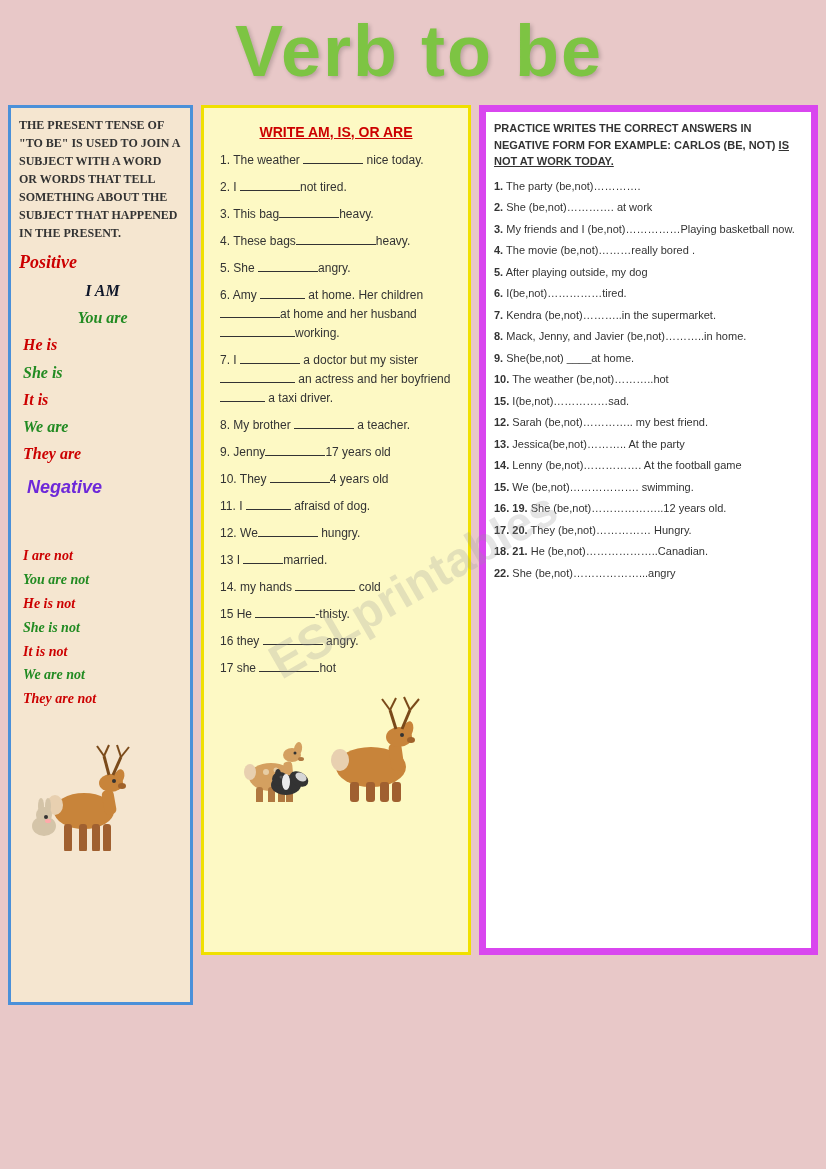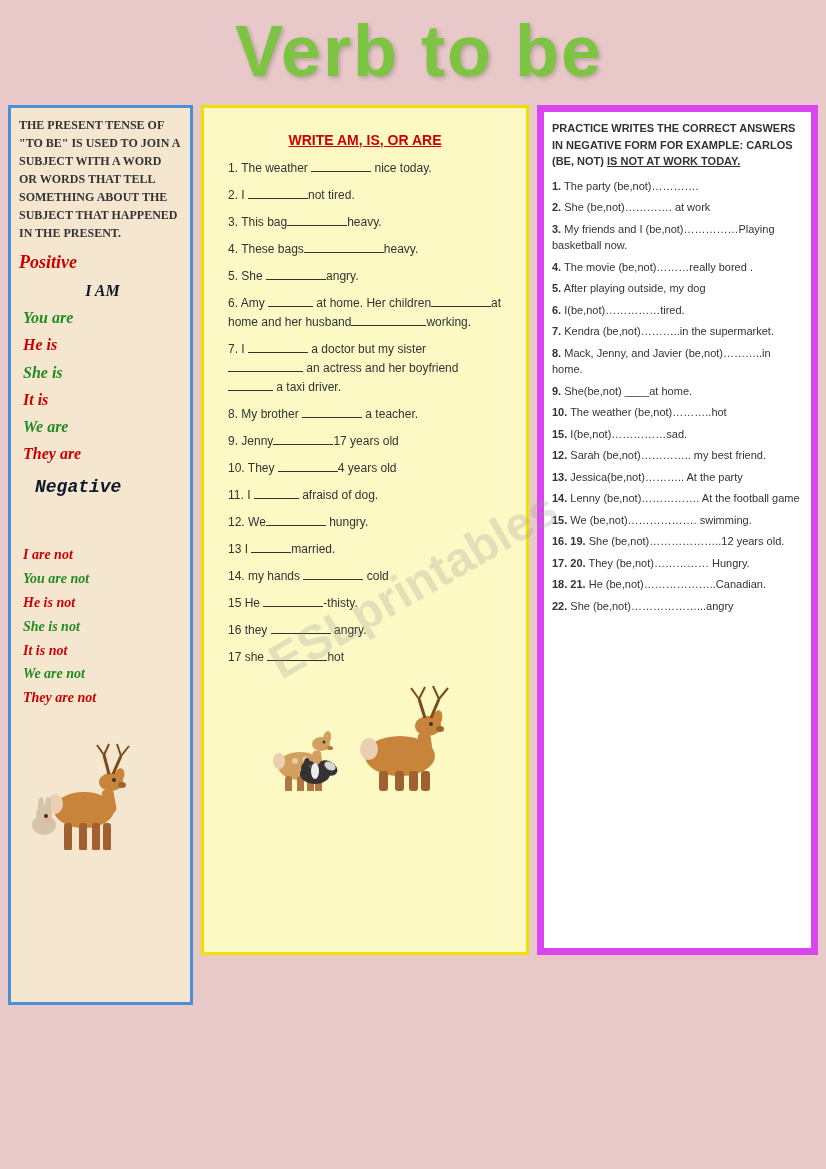--- a/index.html
+++ b/index.html
@@ -69,34 +69,34 @@
 
     .left-panel .positive-items li {
       font-size: 16px;
       font-weight: bold;
       font-style: italic;
       font-family: 'Comic Sans MS', cursive;
       line-height: 1.7;
     }
 
     .li-i-am { color: #0f172a; text-align: center; }
-    .li-you-are { color: #228B22; }
+    .li-you-are { color: #228B22; text-align: center; }
     .li-he-is { color: #cc0000; }
     .li-she-is { color: #228B22; }
     .li-it-is { color: #cc0000; }
     .li-we-are { color: #228B22; }
     .li-they-are { color: #cc0000; }
 
     .left-panel .negative-title {
       font-size: 18px;
       font-weight: bold;
-      color: #0f172a;
-      font-family: Liberation Mono, monospace;
+      color: #6d28d9;
+      font-family: Liberation Sans, sans-serif;
       font-style: italic;
-      margin: 10px 0 4px 16px;
+      margin: 10px 0 4px 8px;
     }
 
     .left-panel .negative-items {
       list-style: none;
       padding-left: 4px;
       margin-top: 46px;
     }
 
     .left-panel .negative-items li {
       font-size: 14px;
@@ -109,24 +109,24 @@
     .neg-i { color: #cc0000; }
     .neg-you { color: #228B22; }
     .neg-he { color: #cc0000; }
     .neg-she { color: #228B22; }
     .neg-it { color: #cc0000; }
     .neg-we { color: #228B22; }
     .neg-they { color: #cc0000; }
 
     
     .middle-panel {
-      width: 328px;
+      width: 270px;
       border: 3px solid #f0e000;
       background-color: #fdf9c4;
-      padding: 24px;
+      padding: 16px;
       flex-shrink: 0;
       min-height: 850px;
     }
 
     .middle-panel .exercise-title {
       text-align: center;
       font-size: 14px;
       font-weight: bold;
       color: #cc0000;
       text-decoration: underline;

